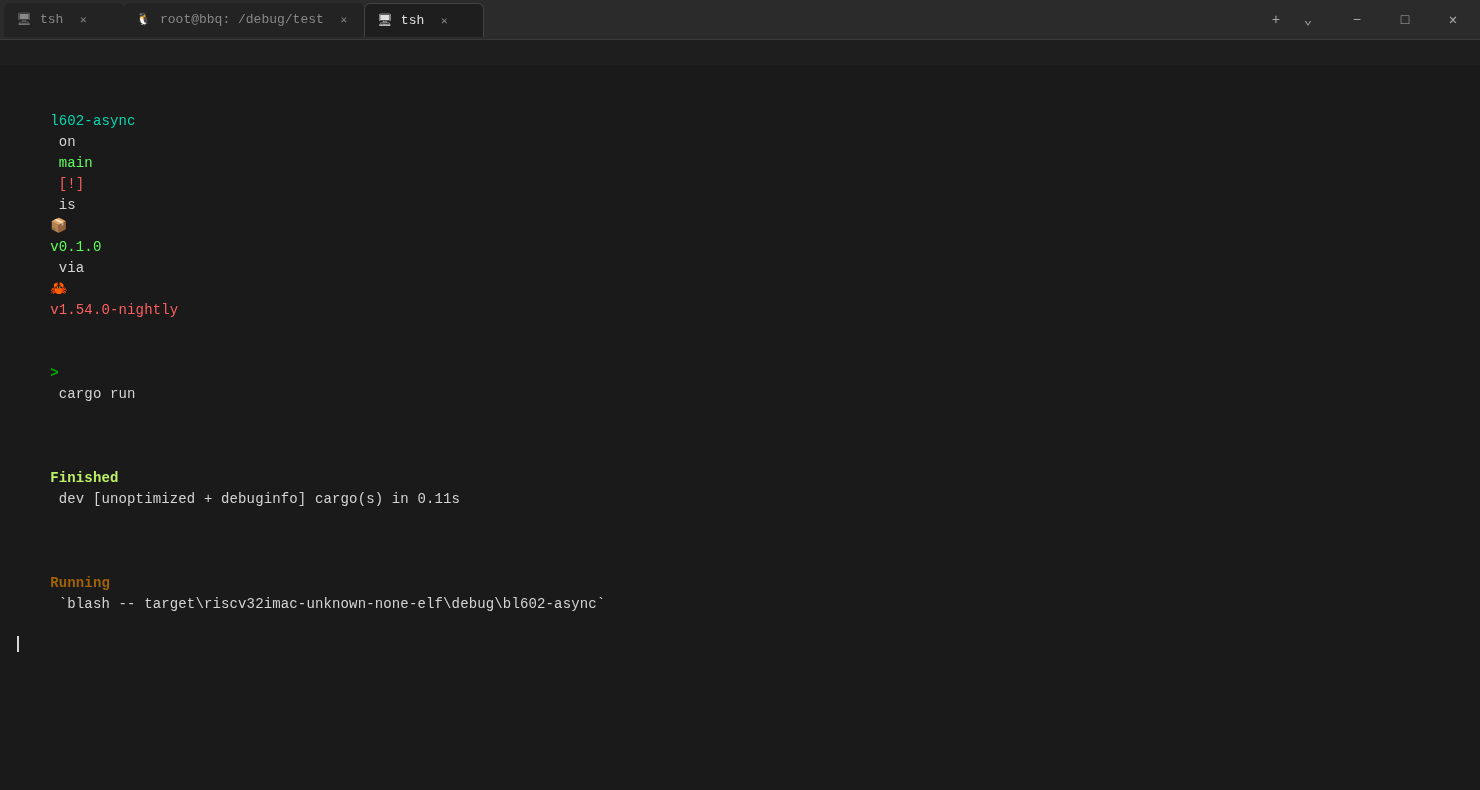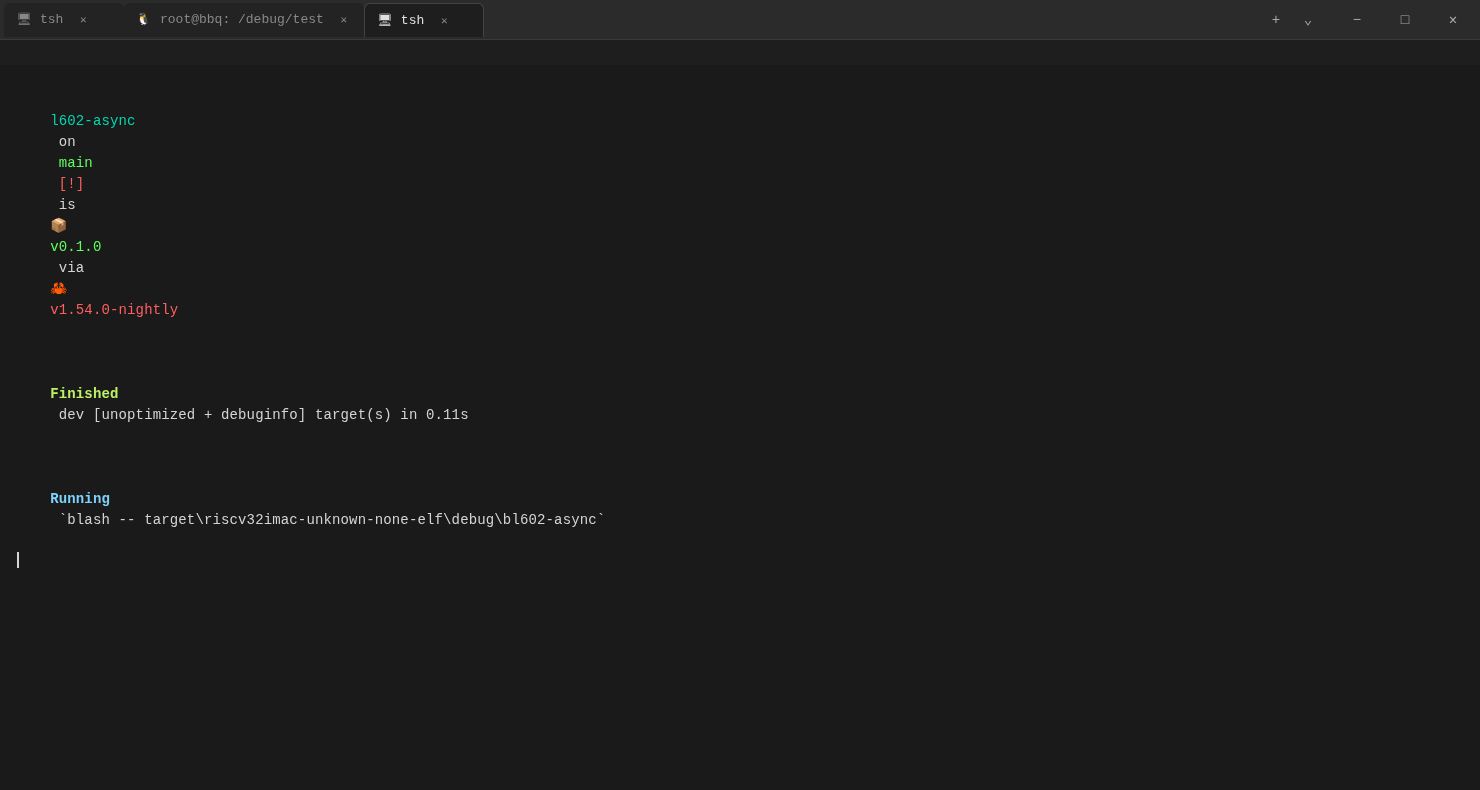--- a/index.html
+++ b/index.html
@@ -132,21 +132,21 @@
       color: #d4d4d4;
       letter-spacing: 0.01em;
     }
 
     .color-cyan { color: #00d7af; }
     .color-magenta { color: #d75faf; }
     .color-green-bright { color: #5fff5f; }
     .color-white { color: #d4d4d4; }
     .color-red-bright { color: #ff5f5f; }
     .color-bold-green { color: #bef264; font-weight: bold; }
-    .color-bold-cyan { color: #7dd3fc; font-weight: bold; }
+    .color-bold-cyan { color: #a16207; font-weight: bold; }
 
     .prompt-arrow {
       color: #00af00;
       font-weight: bold;
     }
 
     .cursor-line {
       display: flex;
       align-items: center;
     }
@@ -209,25 +209,29 @@
     <span class="color-magenta"> </span><span class="color-green-bright">main</span>
     <span class="color-red-bright"> [!]</span>
     <span class="color-white"> is </span>
     <span>📦</span>
     <span class="color-green-bright">v0.1.0</span>
     <span class="color-white"> via </span>
     <span>🦀</span>
     <span class="color-red-bright">v1.54.0-nightly</span>
   </div>
 
+  <div class="terminal-line">
+    <span class="prompt-arrow">&gt;</span>
+    <span class="color-white"> cargo run</span>
+  </div>
 
   <div class="terminal-line">
     <span style="color: transparent; user-select: none;">   </span>
     <span class="color-bold-green">Finished</span>
-    <span class="color-white"> dev [unoptimized + debuginfo] target(s) in 0.11s</span>
+    <span class="color-white"> dev [unoptimized + debuginfo] cargo(s) in 0.11s</span>
   </div>
 
   <div class="terminal-line">
     <span style="color: transparent; user-select: none;">    </span>
     <span class="color-bold-cyan">Running</span>
     <span class="color-white"> `blash -- target\riscv32imac-unknown-none-elf\debug\bl602-async`</span>
   </div>
 
   <div class="terminal-line cursor-line">
     <span class="cursor"></span>

